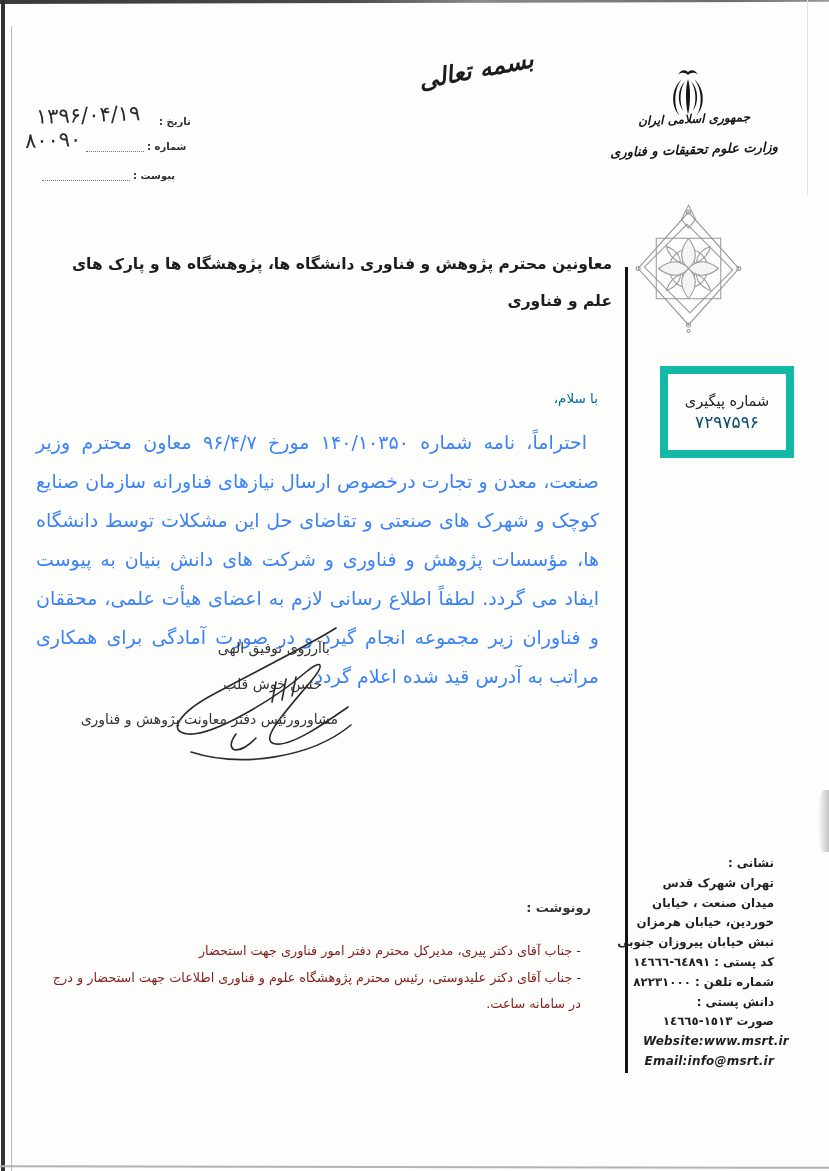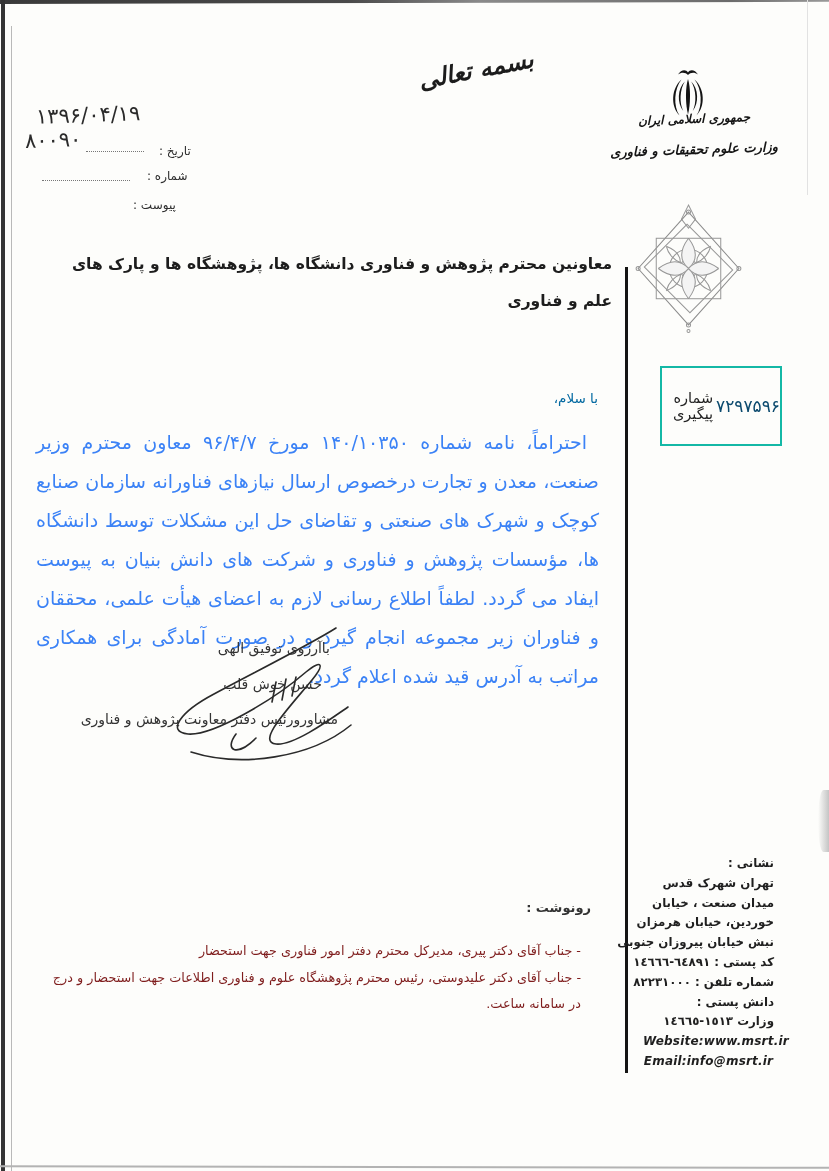--- a/index.html
+++ b/index.html
@@ -23,60 +23,60 @@
   
   .besmele{left:388px;top:56px;width:176px;text-align:center;
     font-size:24px;font-style:italic;font-weight:bold;color:#1c1c1c;
     transform:rotate(-11deg);}
   .emblem{left:666px;top:68px;width:44px;height:48px;}
   .gov1{left:626px;top:112px;width:136px;text-align:center;
     font-size:12px;font-weight:bold;font-style:italic;transform:rotate(-2deg);color:#151515;}
   .gov2{left:610px;top:142px;width:168px;text-align:center;
     font-size:13px;font-weight:bold;font-style:italic;transform:rotate(-2deg);color:#151515;}
   
-  .flabel{font-size:12px;font-weight:normal;color:#2e2e2e;direction:rtl;margin-top:28px;}
+  .flabel{font-size:10px;font-weight:bold;color:#2e2e2e;direction:rtl;}
   .f-date-label{left:159px;top:116px;}
   .f-num-label{left:147px;top:141px;}
   .f-att-label{left:133px;top:170px;}
   .fvalue{font-size:21px;color:#2b2b2b;letter-spacing:1px;transform:rotate(-2deg);}
   .f-date-value{left:36px;top:103px;}
   .f-num-value{left:25px;top:128px;}
   .dots{border-bottom:1px dotted #777;height:9px;}
   .f-num-dots{left:86px;top:142px;width:58px;}
   .f-att-dots{left:42px;top:171px;width:88px;}
   .ltr{direction:ltr;unicode-bidi:bidi-override;}
   
   .addressee{right:217px;top:246px;width:566px;direction:rtl;text-align:right;
     font-weight:bold;font-size:15.5px;line-height:37px;color:#1d1d1d;}
   
   .ornament{left:627px;top:202px;width:123px;height:133px;}
   .vrule{left:625px;top:267px;width:3px;height:806px;background:#141414;}
-  .track-box{left:660px;top:366px;width:118px;height:76px;border:2px solid #14b8a6;
-    display:flex;flex-direction:row;justify-content:center;align-items:center;gap:3px;}
+  .track-box{left:660px;top:366px;width:118px;height:76px;border:8px solid #14b8a6;
+    display:flex;flex-direction:column;justify-content:center;align-items:center;gap:3px;}
   .track-label{font-size:14.5px;color:#222;direction:rtl;}
   .track-num{font-size:17px;letter-spacing:2px;color:#0c4a6e;}
   
   .salutation{right:231px;top:390px;font-size:13.5px;color:#0369a1;direction:rtl;}
   .body-par{left:36px;top:423px;width:563px;direction:rtl;text-align:justify;
     font-size:19px;line-height:39px;color:#3b82f6;text-indent:12px;}
   
   .sig{direction:rtl;font-size:14px;color:#333;white-space:nowrap;}
   .sig1{right:499px;top:640px;}
   .sig2{right:507px;top:676px;}
   .sig3{right:491px;top:711px;}
   .scrawl{left:136px;top:610px;width:228px;height:152px;}
   
   .cc-label{right:238px;top:900px;font-size:13px;font-weight:bold;color:#333;direction:rtl;}
   .cc-list{right:248px;top:938px;width:540px;direction:rtl;text-align:right;
     font-size:12.8px;line-height:26.5px;color:#7f1d1d;}
   
   .contact{right:55px;top:854px;width:131px;direction:rtl;text-align:right;
     font-size:11.8px;line-height:19.8px;font-weight:bold;color:#1f1f1f;}
   .contact div{white-space:nowrap;}
-  .latin{direction:ltr;text-align:center;font-style:italic;font-size:12px;letter-spacing:0.2px;}
+  .latin{direction:ltr;text-align:right;font-style:italic;font-size:12px;letter-spacing:0.2px;}
 </style>
 </head>
 <body>
 
 <div class="page">
 
   <div class="abs edge-top"></div>
   <div class="abs edge-left"></div>
   <div class="abs edge-left2"></div>
   <div class="abs edge-bottom"></div>
@@ -181,20 +181,20 @@
     <div>
       <span>کد پستی :</span>
       <span class="ltr">١٤٦٦٦-٦٤٨٩١</span>
     </div>
     <div>
       <span>شماره تلفن :</span>
       <span class="ltr">٨٢٢٣١٠٠٠</span>
     </div>
     <div>دانش پستی :</div>
     <div>
-      <span>وزارت</span>
+      <span>صورت</span>
       <span class="ltr">١٤٦٦٥-١٥١٣</span>
     </div>
     <div class="latin">Website:www.msrt.ir</div>
     <div class="latin">Email:info@msrt.ir</div>
   </div>
 
 </div>
 
 </body></html>

